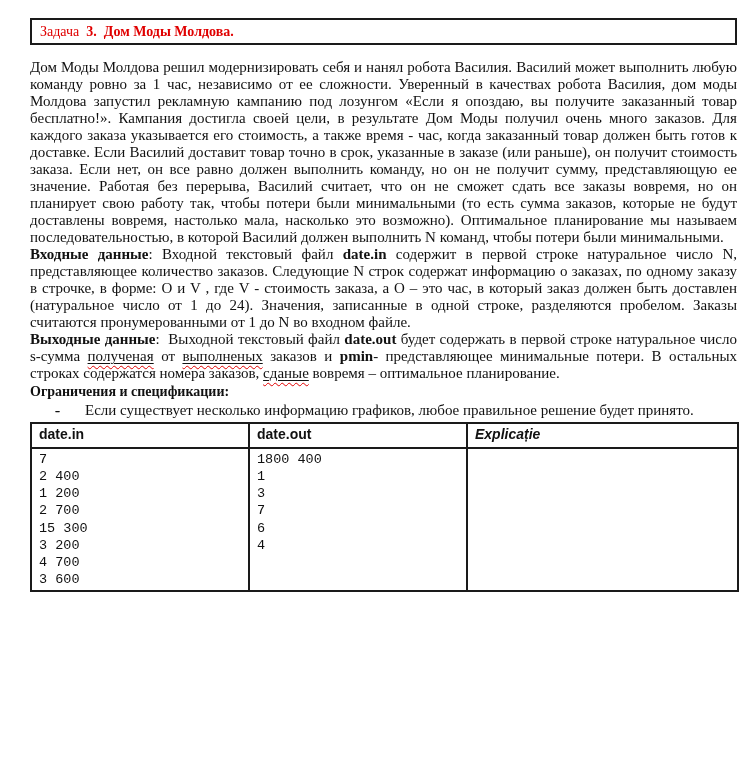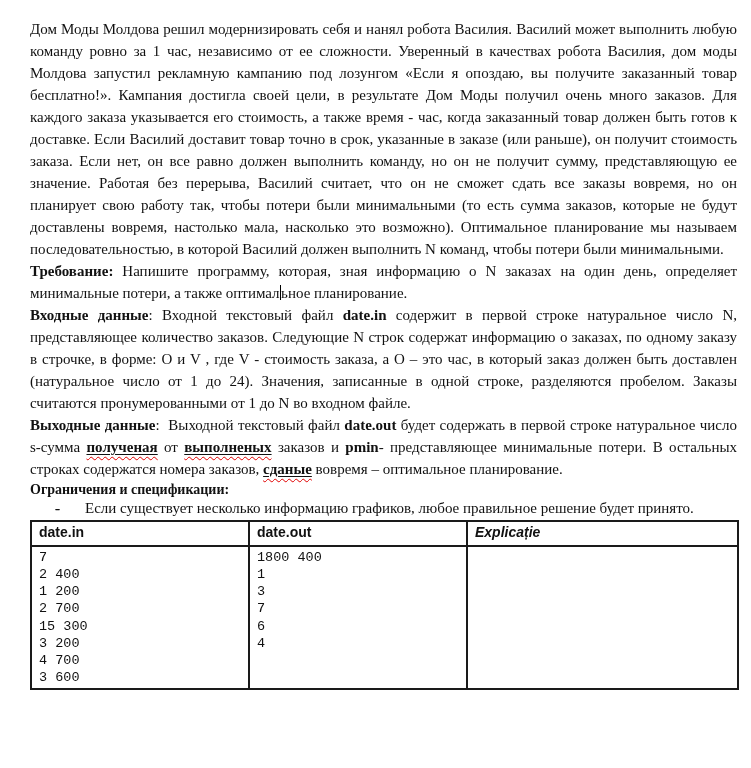--- a/index.html
+++ b/index.html
@@ -16,34 +16,33 @@
   }
   .title-box {
     border: 2px solid #1a1a1a;
     padding: 2px 8px 3px 8px;
     margin-bottom: 14px;
   }
   .title-box .t-red { color: #e00000; font-size: 14px; }
   .title-box .t-bold { font-weight: bold; white-space: pre-wrap; }
   .para {
     font-size: 15px;
-    line-height: 22px;
+    line-height: 17px;
     text-align: justify;
   }
   .b { font-weight: bold; }
   .miss {
     text-decoration: underline wavy #e00000;
     text-decoration-thickness: 1px;
     text-underline-offset: 4px;
   }
   .miss .u {
     text-decoration: underline solid #111111;
     text-decoration-thickness: 1px;
     text-underline-offset: 2px;
-    font-weight: bold;
   }
   .caret {
     display: inline-block;
     width: 1.5px;
     height: 15px;
     background: #000;
     vertical-align: -2px;
   }
   .heading { font-weight: bold; font-size: 14px; line-height: 19.4px; }
   ul.constraints { list-style: none; }
@@ -88,28 +87,28 @@
     line-height: 17.2px;
     white-space: pre;
     height: 138px;
   }
 </style>
 </head>
 <body>
 
 <div class="page">
 
+  <div class="title-box">
+    <span class="t-red">Задача</span><span class="t-red t-bold">  3.  Дом Моды Молдова.</span>
+  </div>
 
   <p class="para">
     <span>Дом Моды Молдова решил модернизировать себя и нанял робота Василия. Василий может выполнить любую команду ровно за 1 час, независимо от ее сложности. Уверенный в качествах робота Василия, дом моды Молдова запустил рекламную кампанию под лозунгом «Если я опоздаю, вы получите заказанный товар бесплатно!». Кампания достигла своей цели, в результате Дом Моды получил очень много заказов. Для каждого заказа указывается его стоимость, а также время - час, когда заказанный товар должен быть готов к доставке. Если Василий доставит товар точно в срок, указанные в заказе (или раньше), он получит стоимость заказа. Если нет, он все равно должен выполнить команду, но он не получит сумму, представляющую ее значение. Работая без перерыва, Василий считает, что он не сможет сдать все заказы вовремя, но он планирует свою работу так, чтобы потери были минимальными (то есть сумма заказов, которые не будут доставлены вовремя, настолько мала, насколько это возможно). Оптимальное планирование мы называем последовательностью, в которой Василий должен выполнить N команд, чтобы потери были минимальными.</span>
   </p>
 
-  <p class="para">
-    <span class="b">Требование:</span><span> Напишите программу, которая, зная информацию о N заказах на один день, определяет минимальные потери, а также оптимал</span><span class="caret"></span><span>ьное планирование.</span>
-  </p>
 
   <p class="para">
     <span class="b">Входные данные</span><span>: Входной текстовый файл </span><span class="b">date.in</span><span> содержит в первой строке натуральное число N, представляющее количество заказов. Следующие N строк содержат информацию о заказах, по одному заказу в строчке, в форме: O и V , где V - стоимость заказа, а O – это час, в который заказ должен быть доставлен (натуральное число от 1 до 24). Значения, записанные в одной строке, разделяются пробелом. Заказы считаются пронумерованными от 1 до N во входном файле.</span>
   </p>
 
   <p class="para">
     <span class="b">Выходные данные</span><span class="pre-sp">:  Выходной текстовый файл </span><span class="b">date.out</span><span> будет содержать в первой строке натуральное число s-сумма </span><span class="miss"><span class="u">полученая</span></span><span> от </span><span class="miss"><span class="u">выполненых</span></span><span> заказов и </span><span class="b">pmin</span><span>- представляющее минимальные потери. В остальных строках содержатся номера заказов, </span><span class="miss"><span class="u">сданые</span></span><span> вовремя – оптимальное планирование.</span>
   </p>
 
   <div class="heading">Ограничения и спецификации:</div>

